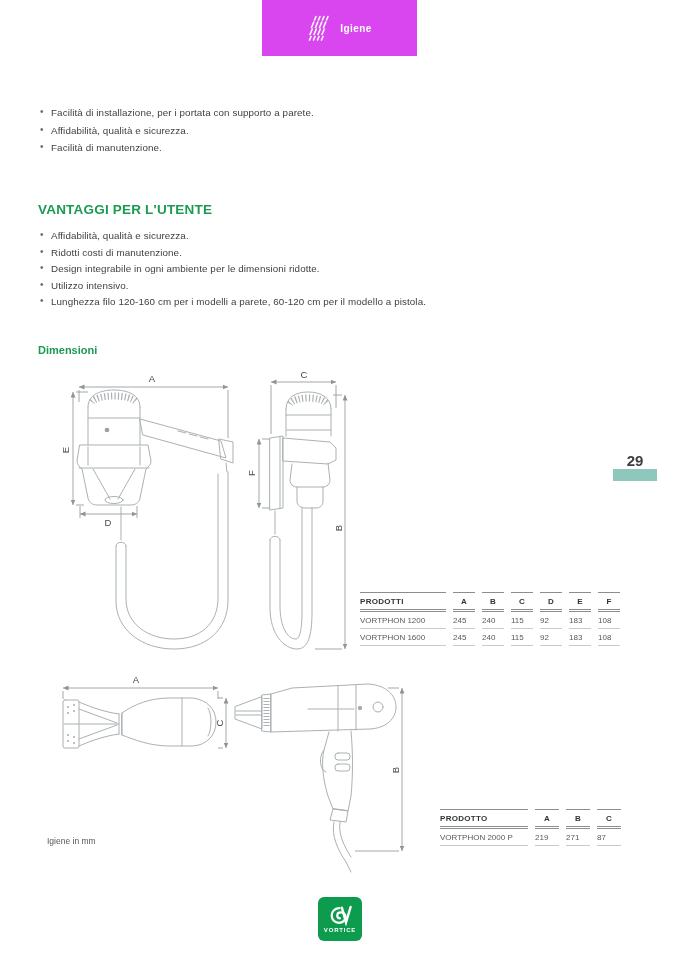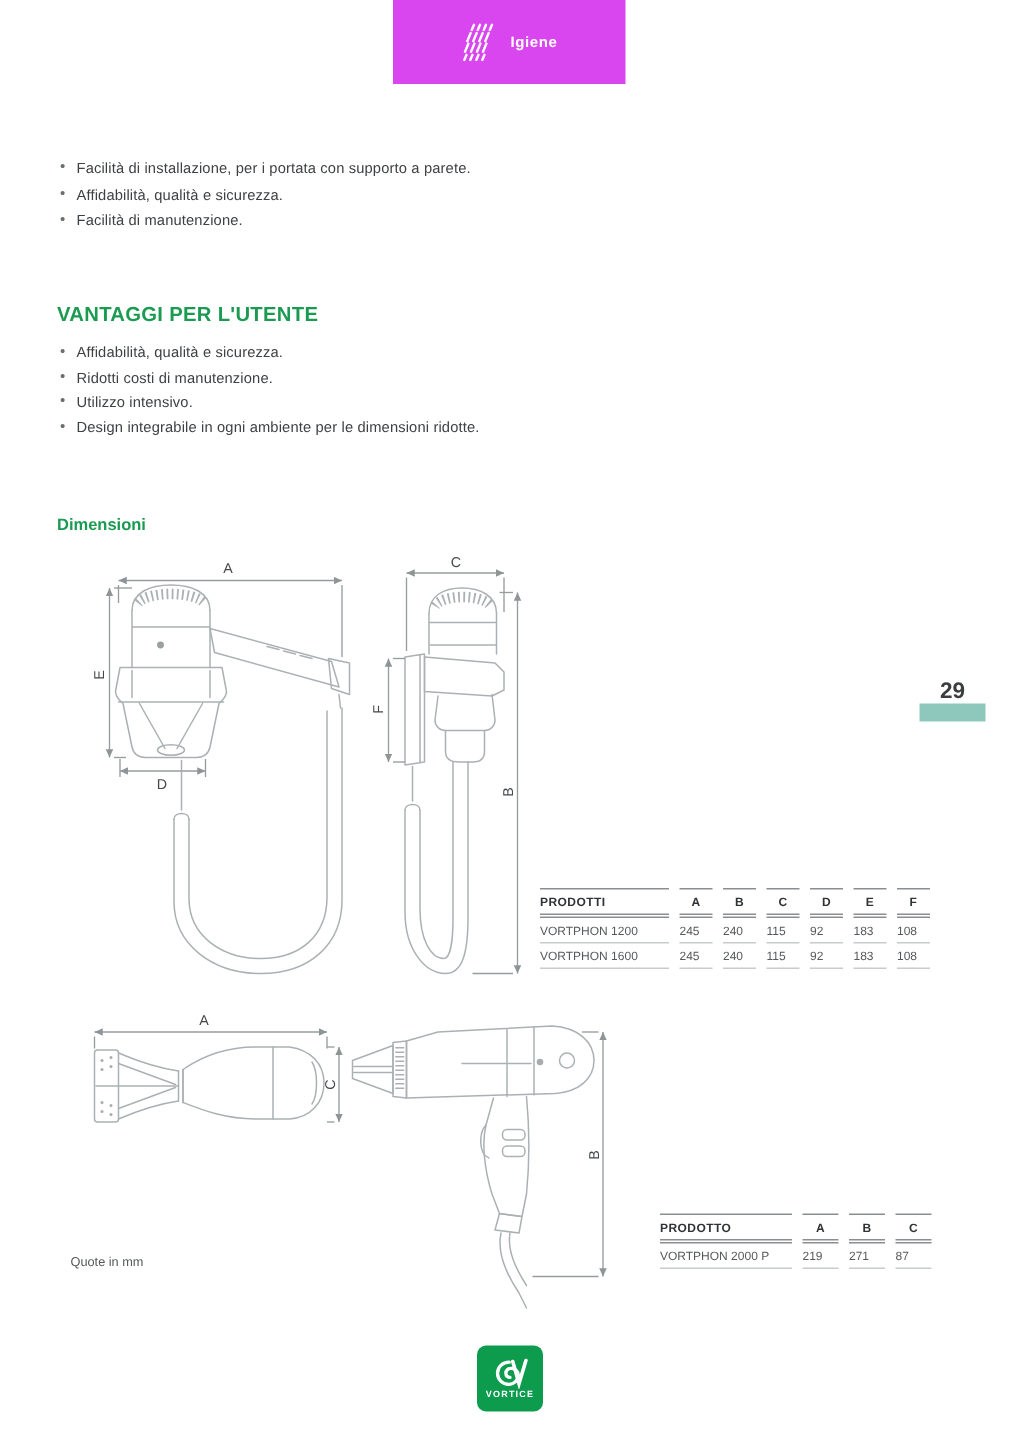--- a/index.html
+++ b/index.html
@@ -85,22 +85,23 @@
       <li>Affidabilità, qualità e sicurezza.</li>
       <li>Facilità di manutenzione.</li>
     </ul>
   </section>
 
   <section class="adv" style="top:202px">
     <h2>VANTAGGI PER L'UTENTE</h2>
     <ul class="bullets s2">
       <li>Affidabilità, qualità e sicurezza.</li>
       <li>Ridotti costi di manutenzione.</li>
+      <li>Design integrabile in ogni ambiente per le dimensioni ridotte.</li>
       <li>Utilizzo intensivo.</li>
-      <li>Design integrabile in ogni ambiente per le dimensioni ridotte.</li>
+      <li>Lunghezza filo 120-160 cm per i modelli a parete,  60-120 cm per il modello a pistola.</li>
     </ul>
   </section>
 
   <h3 class="dim-title">Dimensioni</h3>
 
   <svg class="drawings" width="400" height="510" viewBox="0 0 400 510">
     <defs>
       <marker id="arw" orient="auto-start-reverse" markerWidth="7" markerHeight="6" refX="5.5" refY="2.5" markerUnits="userSpaceOnUse">
         <path d="M0,0 L5.5,2.5 L0,5 Z" fill="#8f9497"></path>
       </marker>
@@ -278,21 +279,21 @@
         <td>219</td>
         <td>271</td>
         <td>87</td>
       </tr>
     </tbody>
   </table>
 
   <div class="pagenum">29</div>
   <div class="pagebar"></div>
 
-  <div class="footnote">Quote in mm</div>
+  <div class="footnote">Igiene in mm</div>
 
   <div class="logo">
     <svg width="24" height="21" viewBox="0 0 26 22" fill="none" stroke="#ffffff" stroke-linecap="round">
       <path d="M12.5,3 C7.5,3 4,6.5 4,11 C4,15.5 7.5,19 12,19 C16,19 19,16 19,12.5 C19,9.5 16.5,7.5 13.8,7.5 C11.5,7.5 10,9 10,11 C10,12.8 11.3,14 13,14" stroke-width="2.4"></path>
       <path d="M15,2.5 L19.5,18.5 L24.5,1.8" stroke-width="2.6"></path>
     </svg>
     <div class="brand">VORTICE</div>
   </div>
 
 </div>

